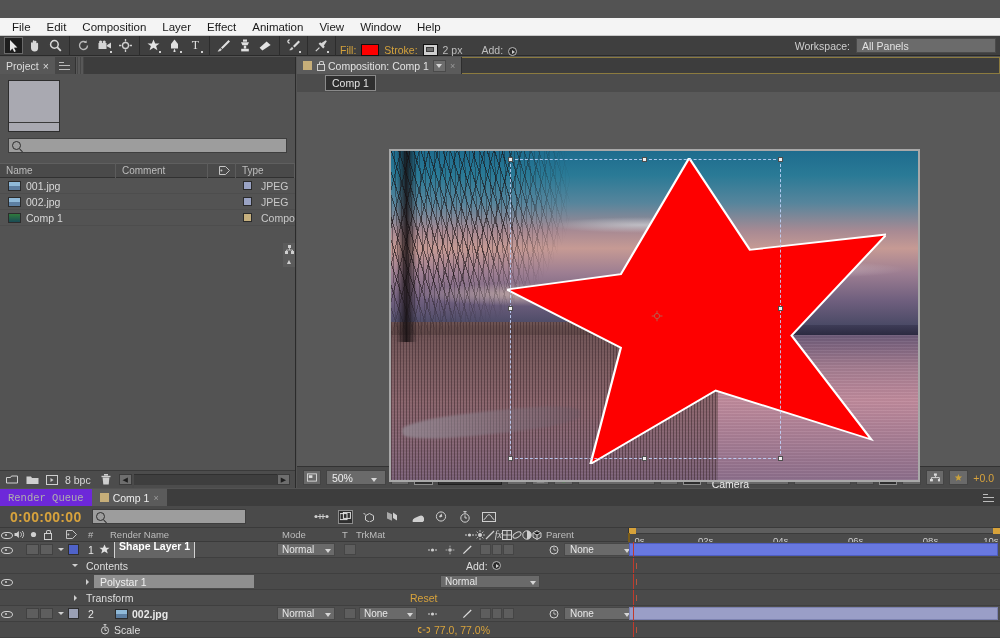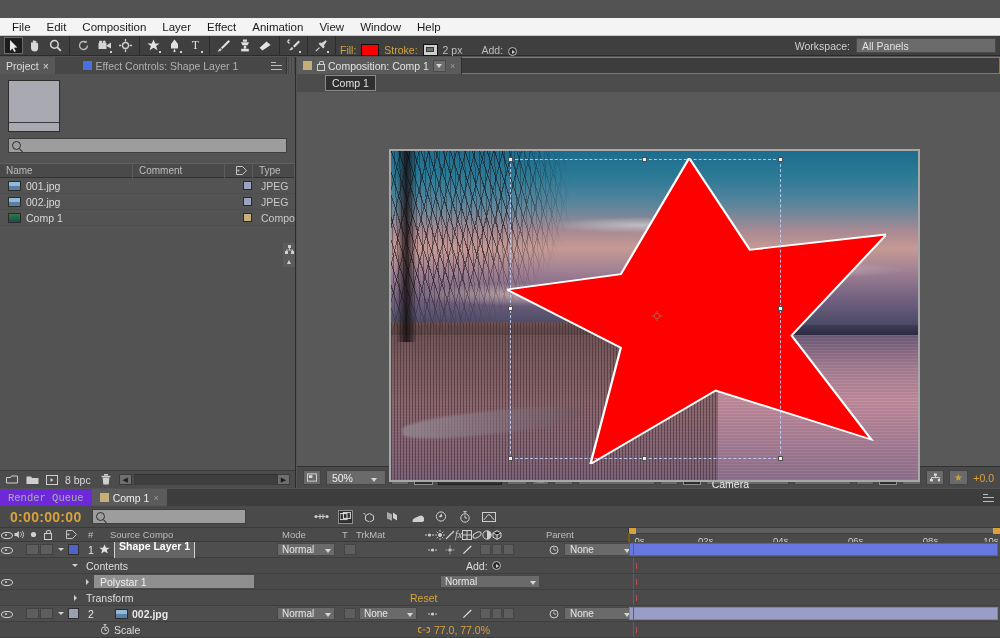--- a/index.html
+++ b/index.html
@@ -95,21 +95,21 @@
   .searchbox { height:15px; background:#9d9d9d; border:1px solid #3e3e3e;
                display:flex; align-items:center; padding-left:3px; }
   .mag { width:9px;height:9px;border:1.4px solid #2e2e2e;border-radius:50%;position:relative;}
   .mag:after{content:"";position:absolute;right:-3px;bottom:-2px;width:4px;height:1.4px;
              background:#2e2e2e;transform:rotate(45deg);}
 
   .proj-cols { margin-top:5px; height:15px; background:#4a4a4a; border-top:1px solid #5f5f5f;
                border-bottom:1px solid #313131; display:flex; align-items:center; font-size:10px;
                color:#bdbdbd; }
   .pc { border-right:1px solid #5c5c5c; height:15px; line-height:15px; padding-left:6px; }
-  .pc.name { width:133px; }
+  .pc.name { width:116px; }
   .pc.comment { width:92px; }
   .pc.tag { width:28px; display:flex;align-items:center;justify-content:center;}
   .pc.type { flex:1; }
 
   .proj-rows { flex:1; overflow:hidden; }
   .prow { height:16px; display:flex; align-items:center; font-size:10.5px; color:#d8d8d8;
           border-bottom:1px solid #4d4d4d; }
   .prow .ic { width:13px;height:10px;margin:0 5px 0 8px;border:1px solid #2b2b2b; }
   .ic.jpg { background:linear-gradient(#8fb9d8 55%, #5d7fa2 55%); }
   .ic.comp { background:linear-gradient(#2f7a3c,#1a4a55); }
@@ -434,24 +434,20 @@
       <span class="ws-field">All Panels</span>
     </div>
   </div>
 
   <div class="project-panel">
     <div class="proj-tabs">
       <div class="proj-tab">
         <span>Project</span>
         <span class="x">×</span>
       </div>
-      <div class="proj-tab dim">
-        <span class="tab-sq"></span>
-        <span>Effect Controls: Shape Layer 1</span>
-      </div>
       <div class="tab-menu">
         <span class="hamb">
             <i></i>
             <i></i>
             <i></i>
           </span>
       </div>
       <div class="grip"></div>
     </div>
 
@@ -801,25 +797,25 @@
       <div class="tcol" style="width:14px;justify-content:center;">
         <span class="lock"></span>
       </div>
       <div class="tcol" style="width:34px;justify-content:center;">
         <svg width="11" height="9" viewBox="0 0 11 9">
             <path d="M0.5 0.5h6l4 4-4 4h-6z" fill="none" stroke="#c4c4c4"></path>
             <circle cx="2.4" cy="4.5" r="1" fill="#c4c4c4"></circle>
           </svg>
       </div>
       <div class="tcol" style="width:22px;">#</div>
-      <div class="tcol" style="width:172px;">Source Compo</div>
+      <div class="tcol" style="width:172px;">Render Name</div>
       <div class="tcol" style="width:60px;">Mode</div>
       <div class="tcol" style="width:14px;">T</div>
       <div class="tcol" style="width:68px;">TrkMat</div>
-      <div class="tcol" style="width:118px;justify-content:flex-start;">
+      <div class="tcol" style="width:118px;justify-content:flex-end;">
         <svg width="11" height="8" viewBox="0 0 11 8">
             <path d="M1 4h2M8 4h2M4.2 4h2.6" stroke="#cfcfcf"></path>
             <circle cx="5.5" cy="4" r="1.6" fill="#cfcfcf"></circle>
           </svg>
         <svg width="10" height="10" viewBox="0 0 10 10">
             <circle cx="5" cy="5" r="2" fill="#cfcfcf"></circle>
             <path d="M5 0v2M5 8v2M0 5h2M8 5h2M1.6 1.6l1.4 1.4M7 7l1.4 1.4M8.4 1.6L7 3M3 7L1.6 8.4" stroke="#cfcfcf" stroke-width=".8"></path>
           </svg>
         <svg width="10" height="10" viewBox="0 0 10 10">
             <path d="M1 9L9 1" stroke="#cfcfcf" stroke-width="1.2"></path>

